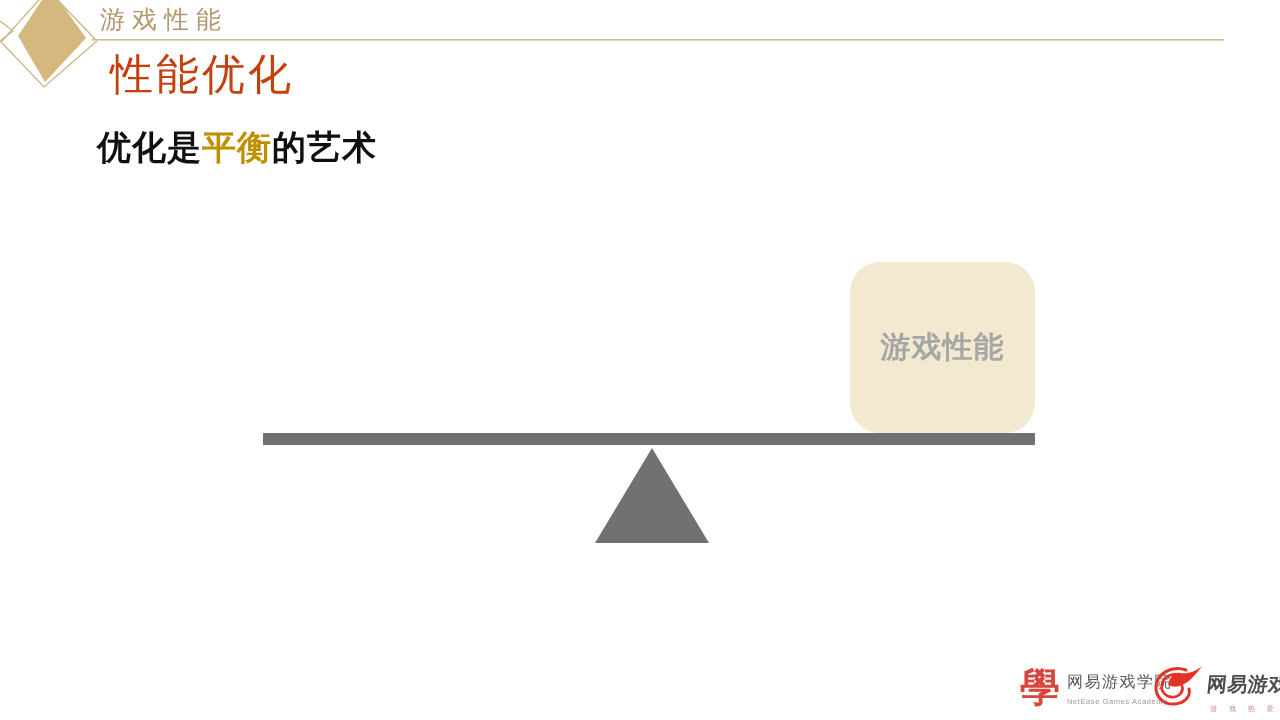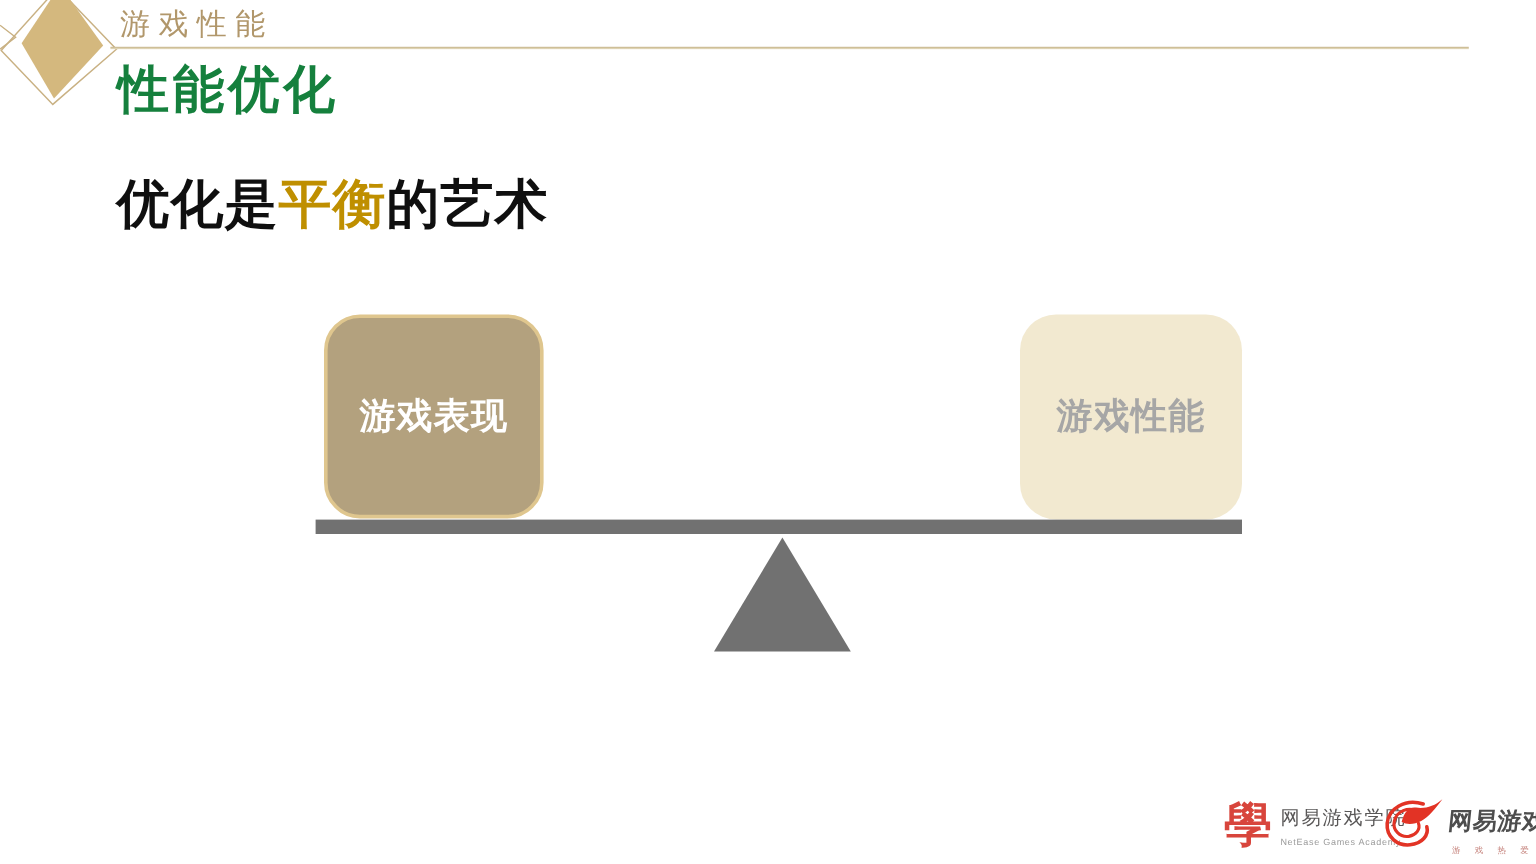--- a/index.html
+++ b/index.html
@@ -12,26 +12,26 @@
   
   .eyebrow{
     position:absolute;left:100px;top:3px;font-size:25px;font-weight:400;
     color:#B1976B;letter-spacing:7px;white-space:nowrap;
   }
   .header-line{
     position:absolute;left:92px;top:39px;width:1132px;height:2px;
     background:linear-gradient(#C3B185,#E9E0C6);
   }
   .page-title{
-    position:absolute;left:98px;top:46px;font-size:43px;font-weight:700;
-    color:#15803d;letter-spacing:3px;white-space:nowrap;
+    position:absolute;left:110px;top:46px;font-size:43px;font-weight:400;
+    color:#c2410c;letter-spacing:3px;white-space:nowrap;
   }
   
   .subtitle{
-    position:absolute;left:97px;top:141px;font-size:44px;font-weight:700;
+    position:absolute;left:97px;top:125px;font-size:34px;font-weight:700;
     color:#0f0f0f;letter-spacing:1px;white-space:nowrap;
   }
   .subtitle .hl{color:#BF8F00;}
   
   .box{
     position:absolute;border-radius:30px;display:flex;align-items:center;
     justify-content:center;font-size:30px;font-weight:700;letter-spacing:1px;
     box-sizing:border-box;
   }
   .box-left{
@@ -76,23 +76,20 @@
     <polyline points="0,21 13,31 0,41" fill="none" stroke="#C9B183" stroke-width="1.2"></polyline>
     <polygon points="50,-12 86,38 45,82 18,36" fill="#D4B87E"></polygon>
   </svg>
 
   <div class="eyebrow">游戏性能</div>
   <div class="header-line"></div>
   <div class="page-title">性能优化</div>
 
   <div class="subtitle"><span>优化是</span><span class="hl">平衡</span><span>的艺术</span></div>
 
-  <div class="box box-left">
-    <span>游戏表现</span>
-  </div>
   <div class="box box-right">
     <span>游戏性能</span>
   </div>
   <div class="beam"></div>
   <div class="fulcrum"></div>
 
   <div class="academy">
     <span class="seal">學</span>
     <span class="academy-text">
       <div class="academy-name">网易游戏学院</div>

